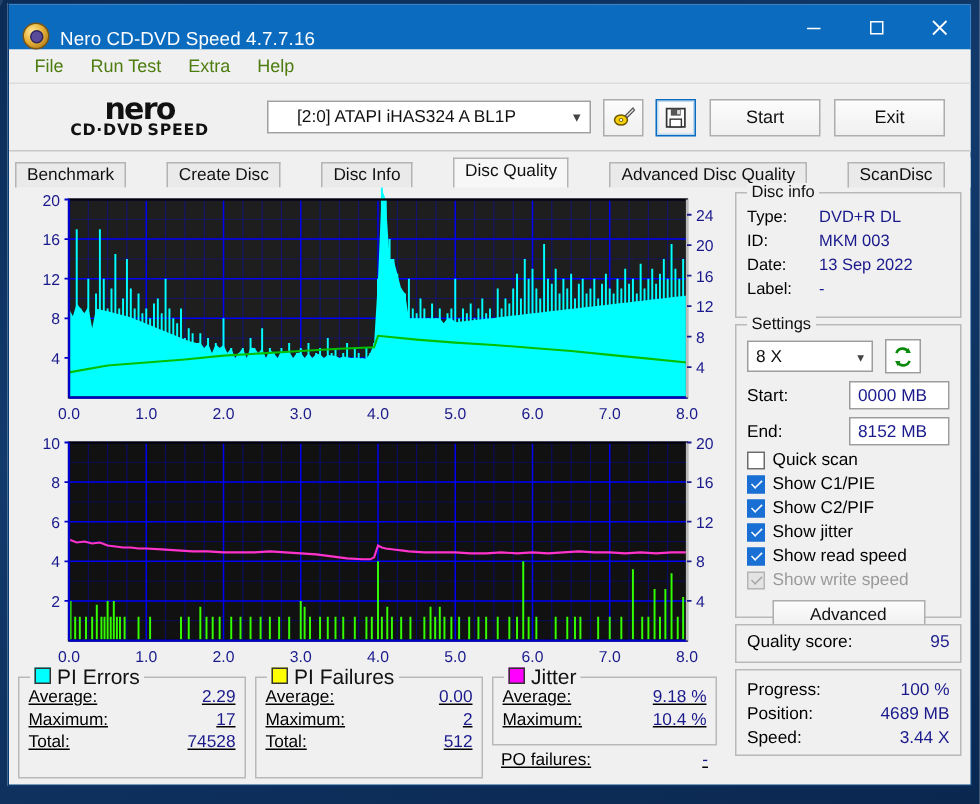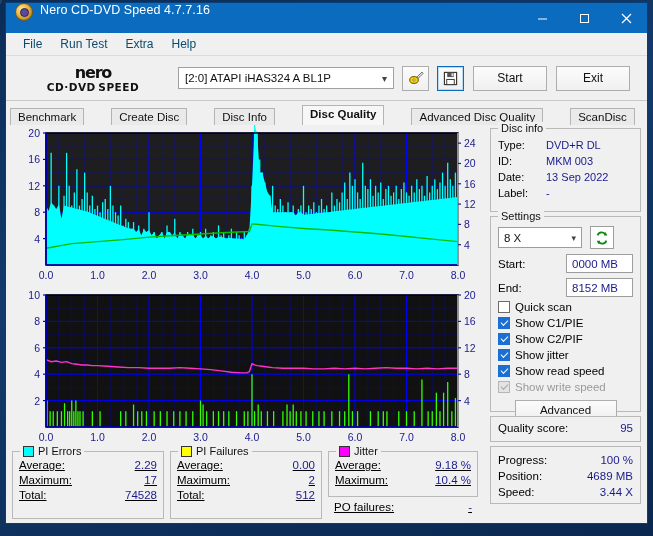--- a/index.html
+++ b/index.html
@@ -17,21 +17,21 @@
       linear-gradient(160deg,#0b2c57 0%,#123a6b 40%,#0a2750 100%);
     z-index:0;
   }
   .win{
     position:absolute;left:5px;top:2px;width:643px;height:522px;
     background:#f0f0f0;border:1px solid #0a3d74;box-sizing:border-box;z-index:2;
     display:flex;flex-direction:column;
   }
   
   .titlebar{
-    height:30px;background:#0a6bbf;display:flex;align-items:flex-start;
+    height:30px;background:#0a6bbf;display:flex;align-items:flex-end;
     color:#fff;flex:0 0 auto;
   }
   .titlebar .tb-icon{
     width:16px;height:16px;margin-left:9px;margin-right:7px;border-radius:50%;
     background:radial-gradient(circle at 35% 32%,#ffe89b 0%,#e8b33a 45%,#9c6a12 100%);
     border:1px solid #7a5410;position:relative;flex:0 0 auto;
   }
   .titlebar .tb-icon:after{
     content:"";position:absolute;left:4px;top:4px;width:7px;height:7px;border-radius:50%;
     background:#5a4a9a;border:1px solid #2e2560;
@@ -40,37 +40,37 @@
   .tb-btns{margin-left:auto;display:flex;height:30px;}
   .tb-btn{width:42px;height:30px;display:flex;align-items:center;justify-content:center;
     font-size:13px;color:#fff;line-height:1;}
   .tb-btn.close{}
   .tb-btn svg{display:block;}
   
   .menubar{
     height:22px;background:#f0f0f0;display:flex;align-items:center;
     border-bottom:1px solid #dcdcdc;flex:0 0 auto;padding-left:8px;
   }
-  .menuitem{font-size:12px;color:#0c4a6e;padding:2px 9px;}
+  .menuitem{font-size:12px;color:#4d7c0f;padding:2px 9px;}
   
   .toolbar{
     height:44px;background:#f0f0f0;display:flex;align-items:center;flex:0 0 auto;
     padding:0 8px;border-bottom:1px solid #c8c8c8;
   }
   .logo{width:130px;margin-left:14px;flex:0 0 auto;}
-  .logo .l1{font-family:"DejaVu Sans", sans-serif;font-weight:bold;font-size:16px;
+  .logo .l1{font-family:"DejaVu Sans", sans-serif;font-weight:bold;font-size:20px;
     letter-spacing:-1.2px;line-height:17px;color:#111;text-align:center;}
   .logo .l2{font-family:"DejaVu Sans", sans-serif;font-weight:bold;font-size:10.5px;
     letter-spacing:.5px;line-height:12px;color:#111;text-align:center;}
   .drv{
     flex:0 0 auto;width:216px;height:22px;background:#fff;border:1px solid #a0a0a0;
     display:flex;align-items:center;font-size:11.5px;color:#111;margin-left:20px;
     position:relative;box-sizing:border-box;
   }
-  .drv .drv-txt{padding-left:6px;white-space:nowrap;}
+  .drv .drv-txt{padding-left:19px;white-space:nowrap;}
   .drv .chev{position:absolute;right:6px;top:6px;color:#444;font-size:10px;line-height:10px;}
   .tbtn{
     width:27px;height:25px;background:linear-gradient(#fcfcfc,#f0f0f0);
     border:1px solid #adadad;margin-left:8px;display:flex;align-items:center;justify-content:center;
     box-sizing:border-box;flex:0 0 auto;
   }
   .tbtn.sel{border:1px solid #0a6bbf;box-shadow:0 0 0 1px #bcd9f2 inset;}
   .bigbtn{
     width:74px;height:25px;background:linear-gradient(#fcfcfc,#f0f0f0);
     border:1px solid #adadad;margin-left:9px;font-size:12px;color:#111;
@@ -79,37 +79,37 @@
   
   .tabsrow{
     height:20px;background:#f0f0f0;display:flex;align-items:flex-end;
     padding-left:4px;flex:0 0 auto;margin-top:4px;position:relative;gap:28px;
   }
   .tab{
     font-size:11.5px;color:#111;padding:2px 7px 2px 7px;height:17px;box-sizing:border-box;
     border:1px solid #b4b4b4;border-bottom:none;background:#eaeaea;margin-right:-1px;
     line-height:13px;
   }
-  .tab.active{background:#f7f7f7;height:20px;font-weight:bold;position:relative;z-index:3;}
+  .tab.active{background:#f7f7f7;height:20px;font-weight:normal;position:relative;z-index:3;}
   
   .content{flex:1 1 auto;display:flex;padding:0 6px 4px 6px;gap:6px;position:relative;}
   .leftcol{width:472px;flex:0 0 auto;display:flex;flex-direction:column;}
   .rightcol{width:151px;flex:0 0 auto;display:flex;flex-direction:column;gap:4px;padding-top:3px;}
   
   .chartbox{background:#f0f0f0;position:relative;}
   .chart-svg{display:block;}
   
   .statsrow{display:flex;gap:6px;margin-top:4px;height:68px;}
   .gbox{
     border:1px solid #b9b9b9;position:relative;box-sizing:border-box;background:#f0f0f0;
     padding:6px 6px 3px 6px;
   }
   .glabel{
     position:absolute;top:-7px;left:7px;background:#f0f0f0;padding:0 3px;
-    font-size:11px;color:#111;display:flex;align-items:center;gap:4px;line-height:12px;
+    font-size:14px;color:#111;display:flex;align-items:flex-start;gap:4px;line-height:12px;
   }
   .swatch{width:9px;height:9px;border:1px solid #333;display:inline-block;}
   .srow{display:flex;justify-content:space-between;font-size:11.5px;color:#000;line-height:15px;text-decoration:underline;}
   .srow .v{color:#1a1a8c;}
   
   .rbox{
     border:1px solid #b9b9b9;position:relative;box-sizing:border-box;background:#f0f0f0;
     padding:8px 7px 6px 7px;
   }
   .rlabel{

